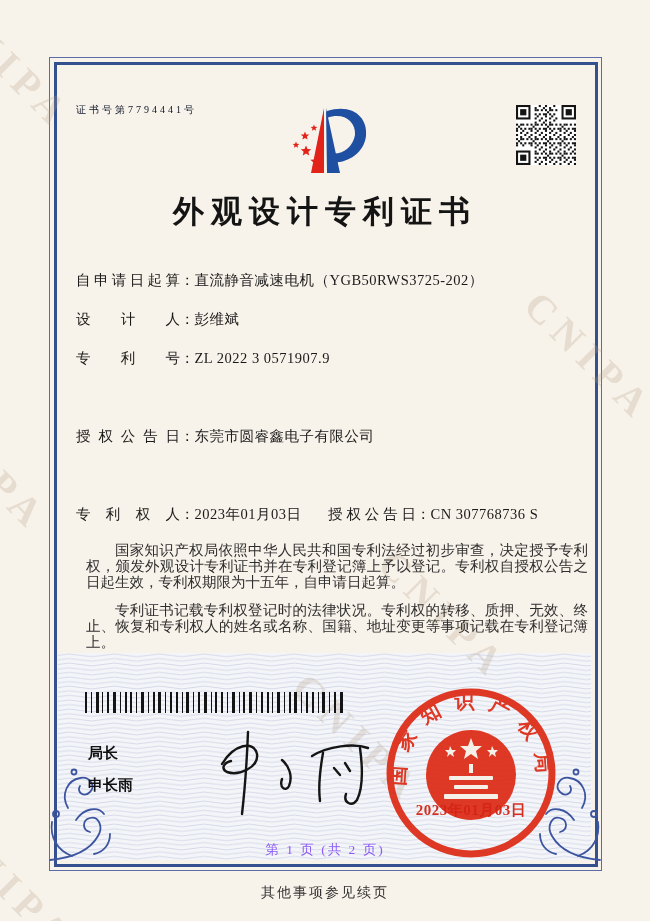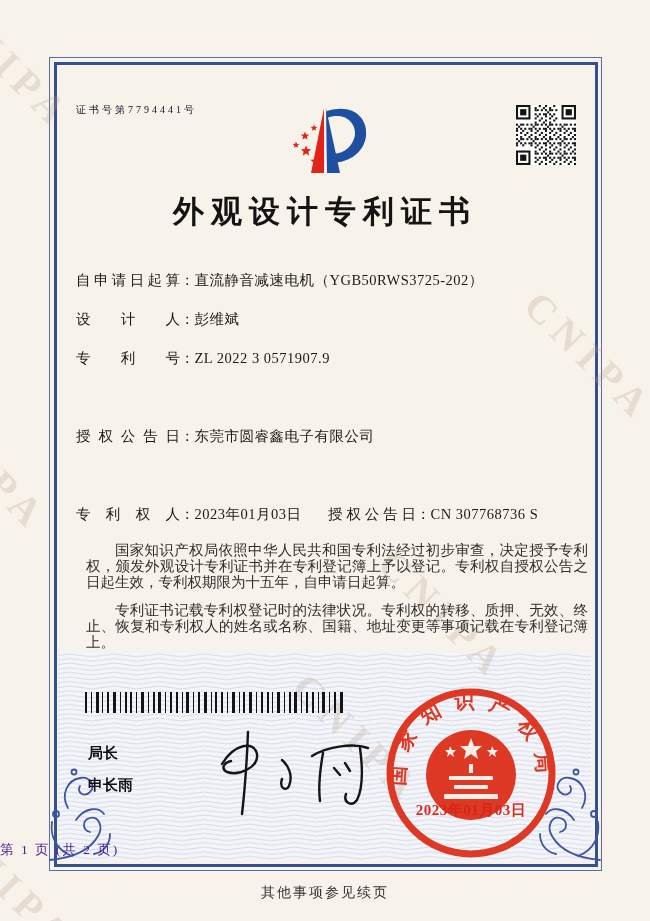--- a/index.html
+++ b/index.html
@@ -59,22 +59,22 @@
                font-family:"Liberation Sans","DejaVu Sans",sans-serif;color:#111;z-index:3;}
   .signer-name{position:absolute;left:88px;top:776px;font-size:15px;font-weight:bold;
                font-family:"Liberation Sans","DejaVu Sans",sans-serif;color:#111;z-index:3;}
   .signature{position:absolute;left:196px;top:726px;z-index:3;}
 
   .seal{position:absolute;left:382px;top:684px;width:178px;height:178px;z-index:4;}
   .seal-date{position:absolute;left:-8px;top:117px;width:194px;text-align:center;
              font-size:15px;font-weight:bold;color:#d42415;letter-spacing:0.5px;
              opacity:0.95;z-index:5;}
 
-  .page-info{position:absolute;left:0;top:841px;width:100%;
-             font-size:13.5px;letter-spacing:2px;color:#4c1d95;z-index:3;}
+  .page-info{position:absolute;left:0;top:841px;width:100%;text-align:center;
+             font-size:13.5px;letter-spacing:2px;color:#8b5cf6;z-index:3;}
   .cont-note{position:absolute;left:0;top:884px;width:100%;text-align:center;
              font-size:14px;letter-spacing:2px;color:#333;z-index:2;}
 </style>
 </head>
 <body>
 
 <div class="page">
 
   <div class="wm wm1">CNIPA</div>
   <div class="wm wm2">CNIPA</div>

